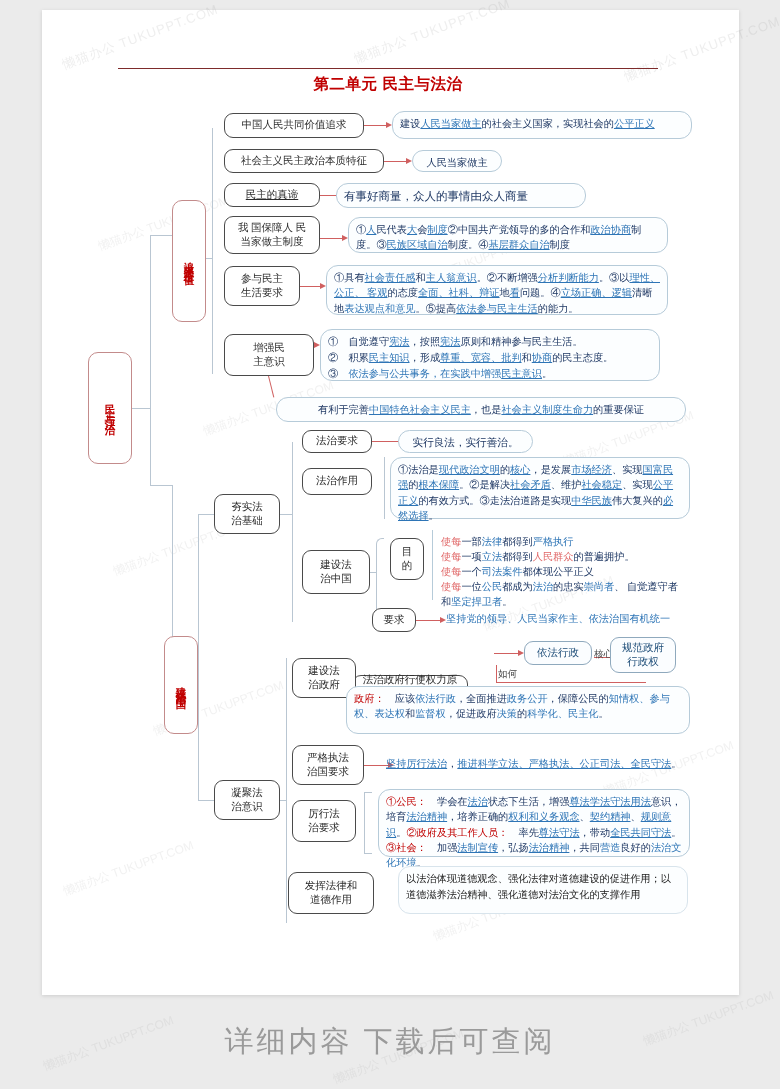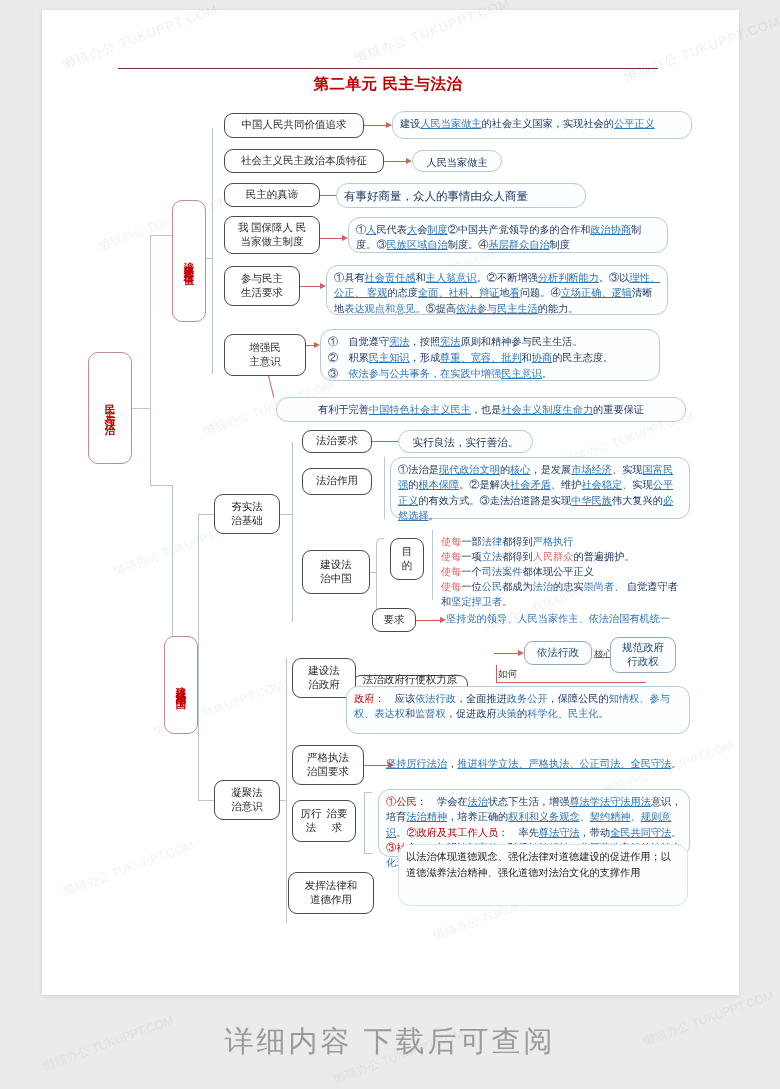--- a/index.html
+++ b/index.html
@@ -215,42 +215,42 @@
     <div class="node" style="left:224px; top:113px; width:140px; height:25px;">中国人民共同价值追求</div>
     <div class="hline red" style="left:364px; top:125px; width:22px;"></div>
     <div class="arrow" style="left:386px; top:121.5px;"></div>
     <div class="detail" id="d-common-value" style="left:392px; top:111px; width:300px; height:28px;"><span>建设</span><span class="u">人民当家做主</span><span>的社会主义国家，实现社会的</span><span class="u">公平正义</span></div>
 
     <div class="node" style="left:224px; top:149px; width:160px; height:24px;">社会主义民主政治本质特征</div>
     <div class="hline red" style="left:384px; top:161px; width:22px;"></div>
     <div class="arrow" style="left:406px; top:157.5px;"></div>
     <div class="detail" id="d-essence" style="left:412px; top:150px; width:90px; height:22px; text-align:center;"><span>人民当家做主</span></div>
 
-    <div class="node" style="left:224px; top:183px; width:96px; height:24px;">民主的真谛</div>
+    <div class="node" style="left:224px; top:183px; width:96px; height:24px;text-decoration:underline;">民主的真谛</div>
     <div class="hline red" style="left:320px; top:195px; width:20px;"></div>
     <div class="arrow" style="left:340px; top:191.5px;"></div>
     <div class="detail" id="d-true-meaning" style="left:336px; top:183px; width:250px; height:25px; font-size:11.5px;"><span>有事好商量，众人的事情由众人商量</span></div>
 
     <div class="node" style="left:224px; top:216px; width:96px; height:38px; flex-direction:column;">
       <span>我 国保障人 民</span>
       <span>当家做主制度</span>
     </div>
     <div class="hline red" style="left:320px; top:238px; width:22px;"></div>
     <div class="arrow" style="left:342px; top:234.5px;"></div>
     <div class="detail" id="d-system" style="left:348px; top:217px; width:320px; height:36px;"><span>①</span><span class="u">人</span><span>民代表</span><span class="u">大</span><span>会</span><span class="u">制度</span><span>②中国共产党领导的多的合作和</span><span class="u">政治协商</span><span>制度。③</span><span class="u">民族区域自治</span><span>制度。④</span><span class="u">基层群众自治</span><span>制度</span></div>
 
     <div class="node" style="left:224px; top:266px; width:76px; height:40px; flex-direction:column;">
       <span>参与民主</span>
       <span>生活要求</span>
     </div>
     <div class="hline red" style="left:300px; top:286px; width:20px;"></div>
     <div class="arrow" style="left:320px; top:282.5px;"></div>
     <div class="detail" id="d-participate" style="left:326px; top:265px; width:342px; height:50px;"><span>①具有</span><span class="u">社会责任感</span><span>和</span><span class="u">主人翁意识</span><span>。②不断增强</span><span class="u">分析判断能力</span><span>。③以</span><span class="u">理性、公正、 客观</span><span>的态度</span><span class="u">全面、社科、辩证</span><span>地</span><span class="u">看</span><span>问题。④</span><span class="u">立场正确、逻辑</span><span>清晰地</span><span class="bl">表达观点和意见</span><span>。⑤提高</span><span class="u">依法参与民主生活</span><span>的能力。</span></div>
 
-    <div class="node" style="left:224px; top:334px; width:82px; height:42px; flex-direction:column;">
+    <div class="node" style="left:224px; top:334px; width:90px; height:42px; flex-direction:column;">
       <span>增强民</span>
       <span>主意识</span>
     </div>
     <div class="hline red" style="left:294px; top:345px; width:20px;"></div>
     <div class="arrow" style="left:314px; top:341.5px;"></div>
     <div class="detail" id="d-strengthen" style="left:320px; top:329px; width:340px; height:52px; line-height:1.55;"><span>①　自觉遵守</span><span class="u">宪法</span><span>，按照</span><span class="u">宪法</span><span>原则和精神参与民主生活。</span><br><span>②　积累</span><span class="u">民主知识</span><span>，形成</span><span class="u">尊重、宽容、批判</span><span>和</span><span class="u">协商</span><span>的民主态度。</span><br><span>③　</span><span class="bl">依法参与公共事务，在实践中增强</span><span class="u">民主意识</span><span>。</span></div>
 
     <div class="vline red" style="left:268px; top:376px; height:22px; transform:rotate(-14deg); transform-origin: top;"></div>
 
     <div class="detail" id="d-democracy-benefit" style="left:276px; top:397px; width:410px; height:25px; text-align:center;"><span>有利于完善</span><span class="u">中国特色社会主义民主</span><span>，也是</span><span class="u">社会主义制度生命力</span><span>的重要保证</span></div>
@@ -329,29 +329,29 @@
     <div class="detail" id="d-gov-how" style="left:346px; top:686px; width:344px; height:48px;"><span class="rd">政府：</span><span>　应该</span><span class="bl">依法行政</span><span>，全面推进</span><span class="bl">政务公开</span><span>，保障公民的</span><span class="bl">知情权、参与权、表达权</span><span>和</span><span class="bl">监督权</span><span>，促进政府</span><span class="bl">决策</span><span>的</span><span class="bl">科学化、民主化</span><span>。</span></div>
 
     <div class="node" style="left:292px; top:745px; width:72px; height:40px; flex-direction:column;">
       <span>严格执法</span>
       <span>治国要求</span>
     </div>
     <div class="hline red" style="left:364px; top:765px; width:24px;"></div>
     <div class="arrow" style="left:388px; top:761.5px;"></div>
     <div class="detail noborder" id="d-overall-req" style="left:386px; top:756px; width:300px; height:30px; padding:0;"><span class="u">坚持</span><span class="u">厉行法治</span><span>，</span><span class="u">推进</span><span class="u">科学立法、严格执法、公正司法、全民守法</span><span>。</span></div>
 
-    <div class="node" style="left:292px; top:800px; width:64px; height:42px; flex-direction:row;">
+    <div class="node" style="left:292px; top:800px; width:64px; height:42px; flex-direction:column;">
       <span>厉行法</span>
       <span>治要求</span>
     </div>
     <div class="detail" id="d-strict-req" style="left:378px; top:789px; width:312px; height:68px; line-height:1.5;"><span class="rd">①公民：</span><span>　学会在</span><span class="u">法治</span><span>状态下生活，增强</span><span class="u">尊法学法守法用法</span><span>意识，培育</span><span class="u">法治精神</span><span>，培养正确的</span><span class="u">权利和义务观念</span><span>、</span><span class="u">契约精神</span><span>、</span><span class="u">规则意识</span><span>。</span><span class="rd">②政府及其工作人员：</span><span>　率先</span><span class="u">尊法守法</span><span>，带动</span><span class="u">全民共同守法</span><span>。</span><span class="rd">③社会：</span><span>　加强</span><span class="u">法制宣传</span><span>，弘扬</span><span class="u">法治精神</span><span>，共同</span><span class="bl">营造</span><span>良好的</span><span class="bl">法治文化环境</span><span>。</span></div>
     <div class="bracket" style="left:364px; top:792px; width:8px; height:62px; border-radius:0 0 0 0;"></div>
 
     <div class="node" style="left:288px; top:872px; width:86px; height:42px; flex-direction:column;">
       <span>发挥法律和</span>
       <span>道德作用</span>
     </div>
-    <div class="detail plain" id="d-law-morality" style="left:398px; top:844px; width:290px; height:62px; border-color:#d8e4ec; line-height:1.55;"><span>以法治体现道德观念、强化法律对道德建设的促进作用；以道德滋养法治精神、强化道德对法治文化的支撑作用</span></div>
+    <div class="detail plain" id="d-law-morality" style="left:398px; top:866px; width:290px; height:48px; border-color:#d8e4ec; line-height:1.55;"><span>以法治体现道德观念、强化法律对道德建设的促进作用；以道德滋养法治精神、强化道德对法治文化的支撑作用</span></div>
 
   </div>
 
   <div id="footer-note">详细内容 下载后可查阅</div>
 </div>
 
 </body></html>

